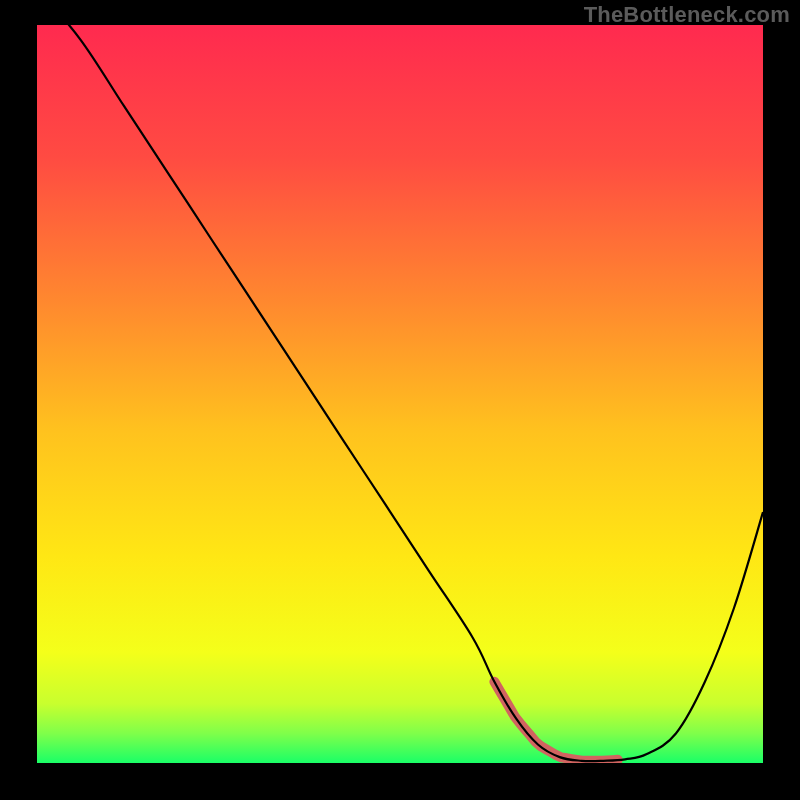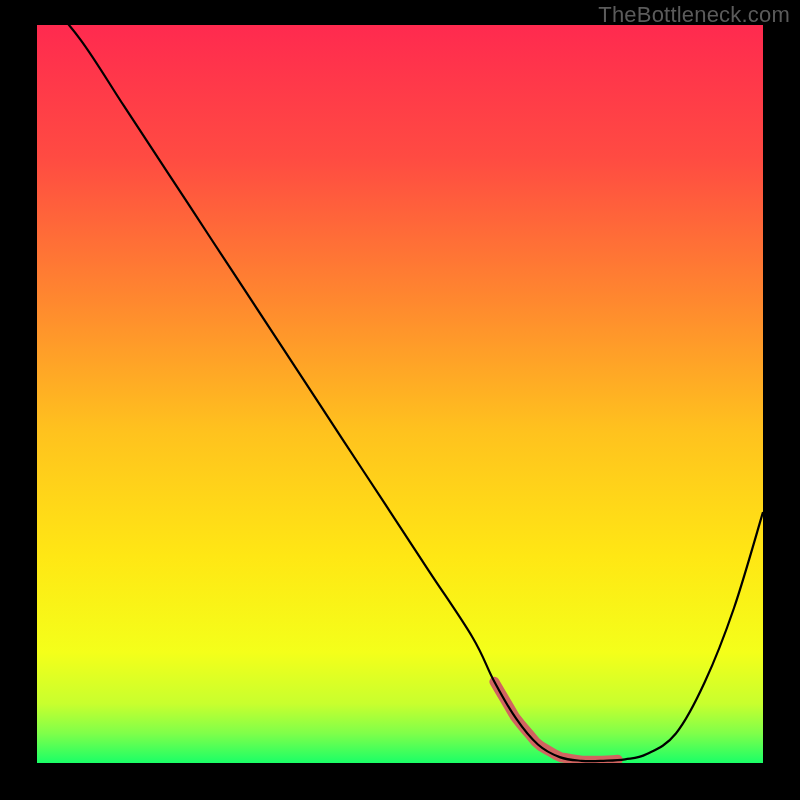--- a/index.html
+++ b/index.html
@@ -10,21 +10,21 @@
     background: #000;
     overflow: hidden;
     font-family: Arial, Helvetica, sans-serif;
   }
   .watermark {
     position: absolute;
     top: 2px;
     right: 10px;
     color: #5b5b5b;
     font-size: 22px;
-    font-weight: 400;
+    font-weight: 700;
     z-index: 10;
     letter-spacing: 0.2px;
   }
   .plot-area {
     position: absolute;
     left: 37px;
     top: 25px;
     width: 726px;
     height: 738px;
   }

